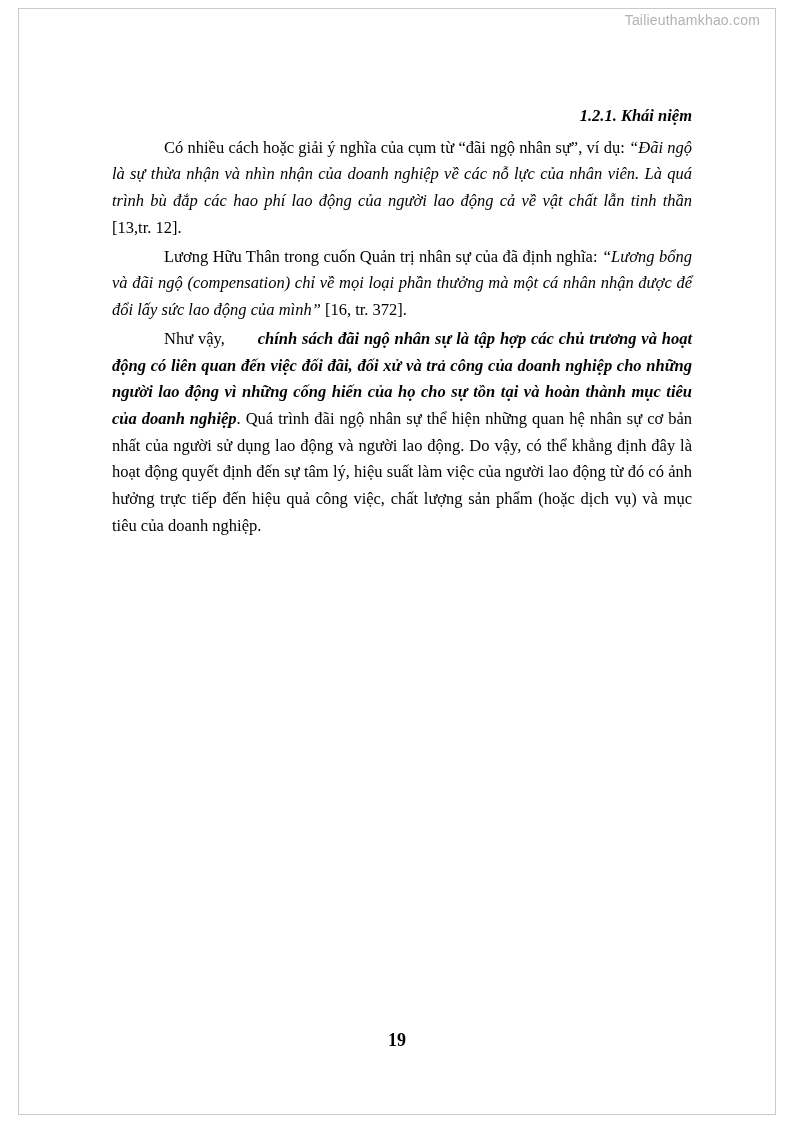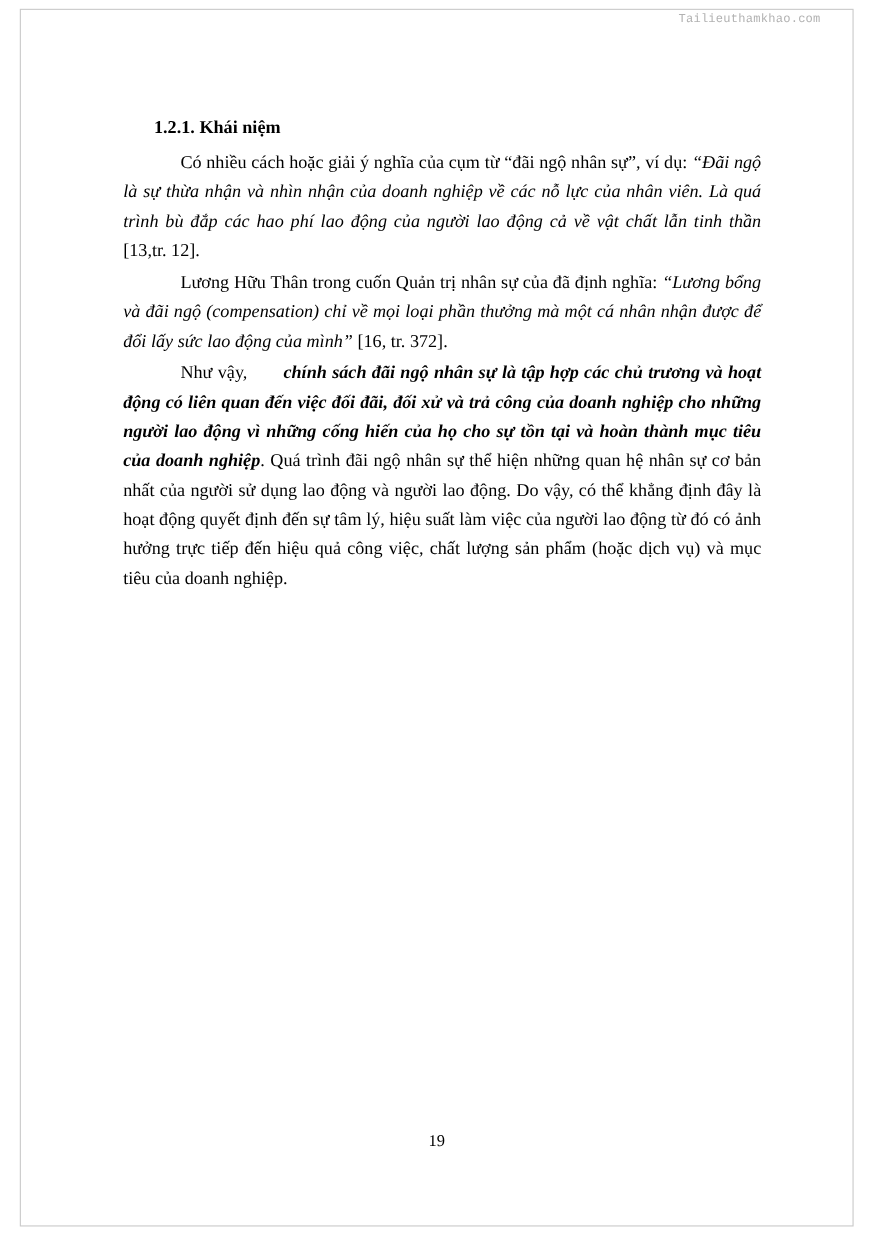--- a/index.html
+++ b/index.html
@@ -25,39 +25,41 @@
     left: 18px;
     top: 8px;
     right: 18px;
     bottom: 8px;
     border: 1px solid #c9c9c9;
     pointer-events: none;
   }
   .watermark {
     position: absolute;
     top: 12px;
-    right: 48px;
-    font-family: Liberation Mono, monospace;
-    font-size: 11px;
+    right: 34px;
+    font-family: Liberation Sans, sans-serif;
+    font-size: 14px;
     color: #b2b2b2;
     letter-spacing: 0.2px;
   }
   .content {
     position: absolute;
     left: 112px;
     top: 104px;
     width: 580px;
   }
   .heading {
     font-weight: bold;
     font-size: 16.5px;
     margin: 0 0 6px 28px;
     line-height: 1.5;
   }
   .heading.italic {
+    font-style: italic;
+    text-align: right;
   }
   .heading2 {
     font-weight: bold;
     font-size: 16.5px;
     margin: 16px 0 2px 14px;
     line-height: 1.5;
   }
   p.body {
     font-size: 16.5px;
     line-height: 1.62;
@@ -76,21 +78,22 @@
     font-style: italic;
     font-weight: bold;
     margin-left: 28px;
   }
   .pagenum {
     position: absolute;
     left: 0;
     right: 0;
     top: 1030px;
     text-align: center;
-    font-size: 15px;
+    font-size: 18px;
+    font-weight: bold;
   }
 </style>
 </head>
 <body>
 
 <div class="page">
   <div class="page-border"></div>
 
   <div class="watermark">Tailieuthamkhao.com</div>
 

